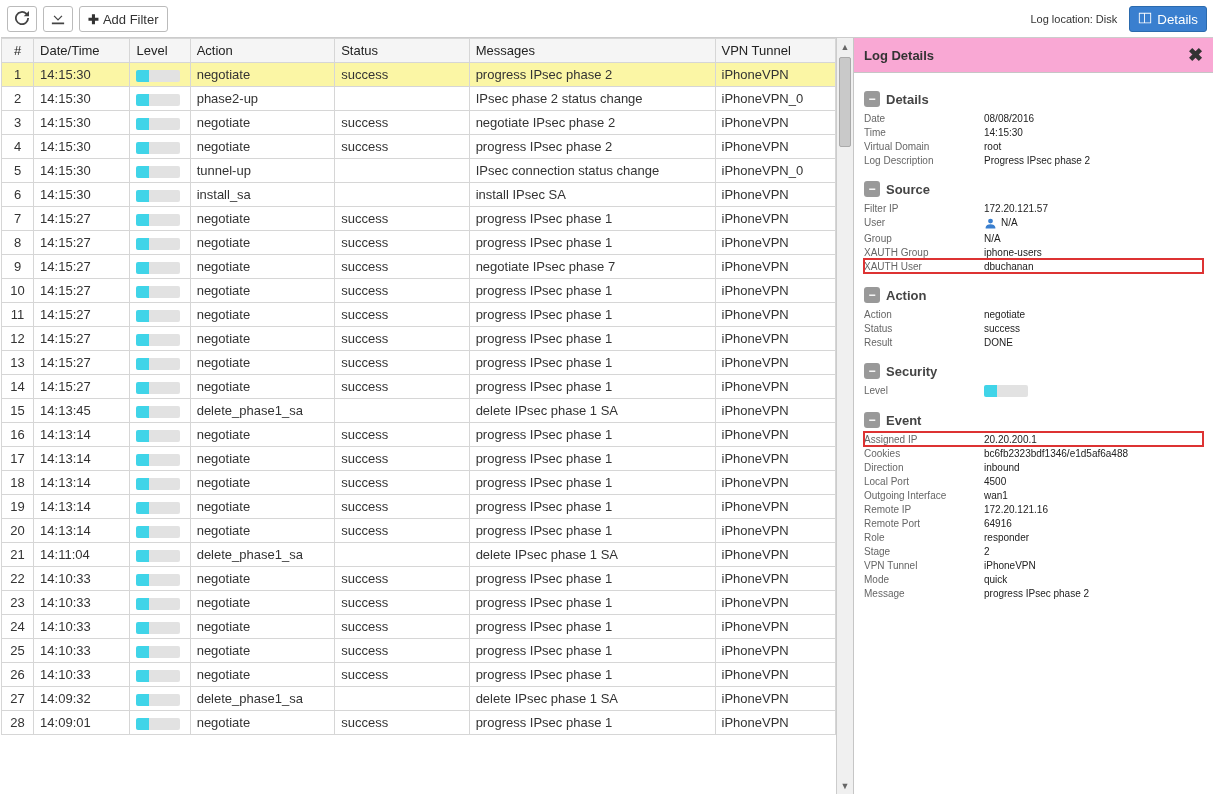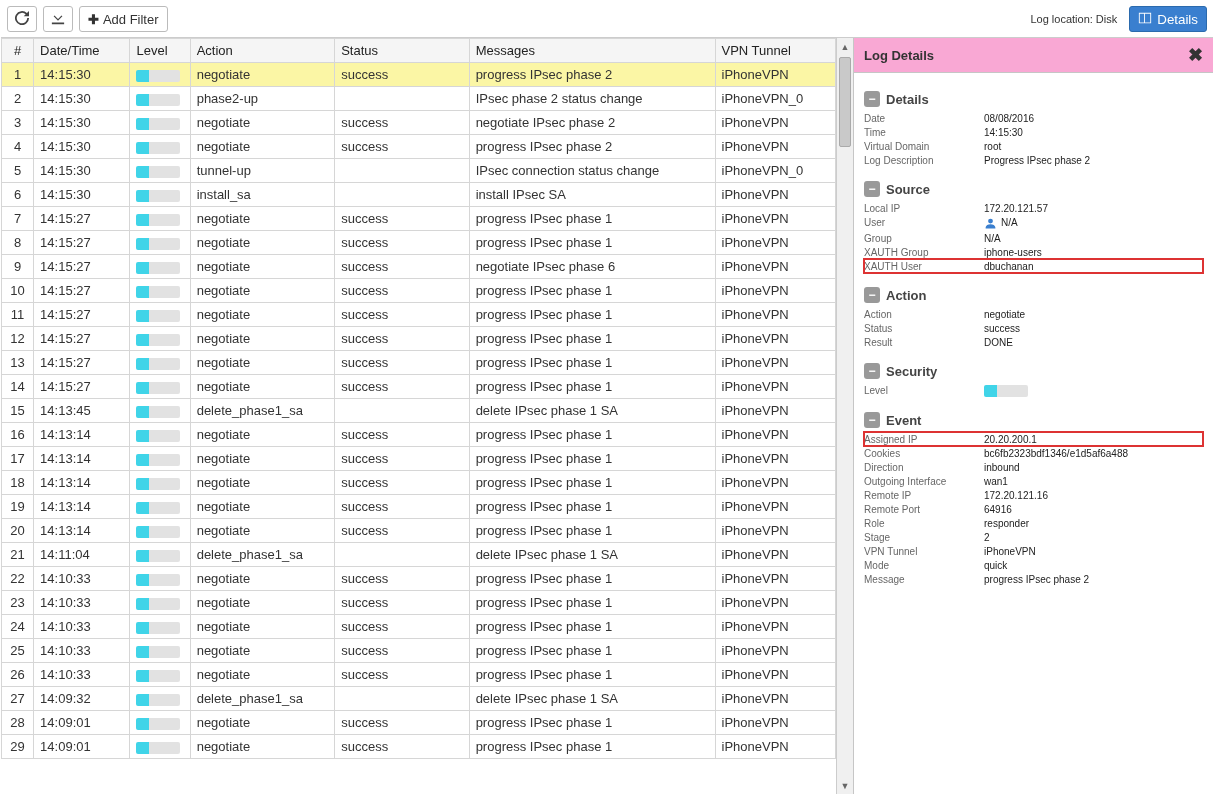--- a/index.html
+++ b/index.html
@@ -164,21 +164,21 @@
               <td>success</td>
               <td>progress IPsec phase 1</td>
               <td>iPhoneVPN</td>
             </tr>
             <tr>
               <td>9</td>
               <td>14:15:27</td>
               <td class="levelcell"><span class="levelbar"></span></td>
               <td>negotiate</td>
               <td>success</td>
-              <td>negotiate IPsec phase 6</td>
+              <td>negotiate IPsec phase 7</td>
               <td>iPhoneVPN</td>
             </tr>
             <tr>
               <td>10</td>
               <td>14:15:27</td>
               <td class="levelcell"><span class="levelbar"></span></td>
               <td>negotiate</td>
               <td>success</td>
               <td>progress IPsec phase 1</td>
               <td>iPhoneVPN</td>
@@ -331,29 +331,20 @@
               <td>27</td>
               <td>14:09:32</td>
               <td class="levelcell"><span class="levelbar"></span></td>
               <td>delete_phase1_sa</td>
               <td></td>
               <td>delete IPsec phase 1 SA</td>
               <td>iPhoneVPN</td>
             </tr>
             <tr>
               <td>28</td>
-              <td>14:09:01</td>
-              <td class="levelcell"><span class="levelbar"></span></td>
-              <td>negotiate</td>
-              <td>success</td>
-              <td>progress IPsec phase 1</td>
-              <td>iPhoneVPN</td>
-            </tr>
-            <tr>
-              <td>29</td>
               <td>14:09:01</td>
               <td class="levelcell"><span class="levelbar"></span></td>
               <td>negotiate</td>
               <td>success</td>
               <td>progress IPsec phase 1</td>
               <td>iPhoneVPN</td>
             </tr>
           </tbody>
       </table>
     </div>
@@ -391,21 +382,21 @@
               <div class="k">Log Description</div>
               <div class="v">Progress IPsec phase 2</div>
             </div>
           </div>
           <div class="section">
             <div class="section-head">
               <span class="collapse">−</span>
               <span>Source</span>
             </div>
             <div class="kv">
-              <div class="k">Local IP</div>
+              <div class="k">Filter IP</div>
               <div class="v">172.20.121.57</div>
             </div>
             <div class="kv">
               <div class="k">User</div>
               <div class="v"><span class="usericon"><svg viewBox="0 0 16 16">
                     <path d="M8 8a3 3 0 1 0 0-6 3 3 0 0 0 0 6zm0 1c-3 0-6 1.5-6 4v1h12v-1c0-2.5-3-4-6-4z"></path>
                   </svg></span><span>N/A</span></div>
             </div>
             <div class="kv">
               <div class="k">Group</div>
@@ -457,20 +448,24 @@
               <div class="k">Assigned IP</div>
               <div class="v">20.20.200.1</div>
             </div>
             <div class="kv">
               <div class="k">Cookies</div>
               <div class="v">bc6fb2323bdf1346/e1d5af6a488</div>
             </div>
             <div class="kv">
               <div class="k">Direction</div>
               <div class="v">inbound</div>
+            </div>
+            <div class="kv">
+              <div class="k">Local Port</div>
+              <div class="v">4500</div>
             </div>
             <div class="kv">
               <div class="k">Outgoing Interface</div>
               <div class="v">wan1</div>
             </div>
             <div class="kv">
               <div class="k">Remote IP</div>
               <div class="v">172.20.121.16</div>
             </div>
             <div class="kv">

